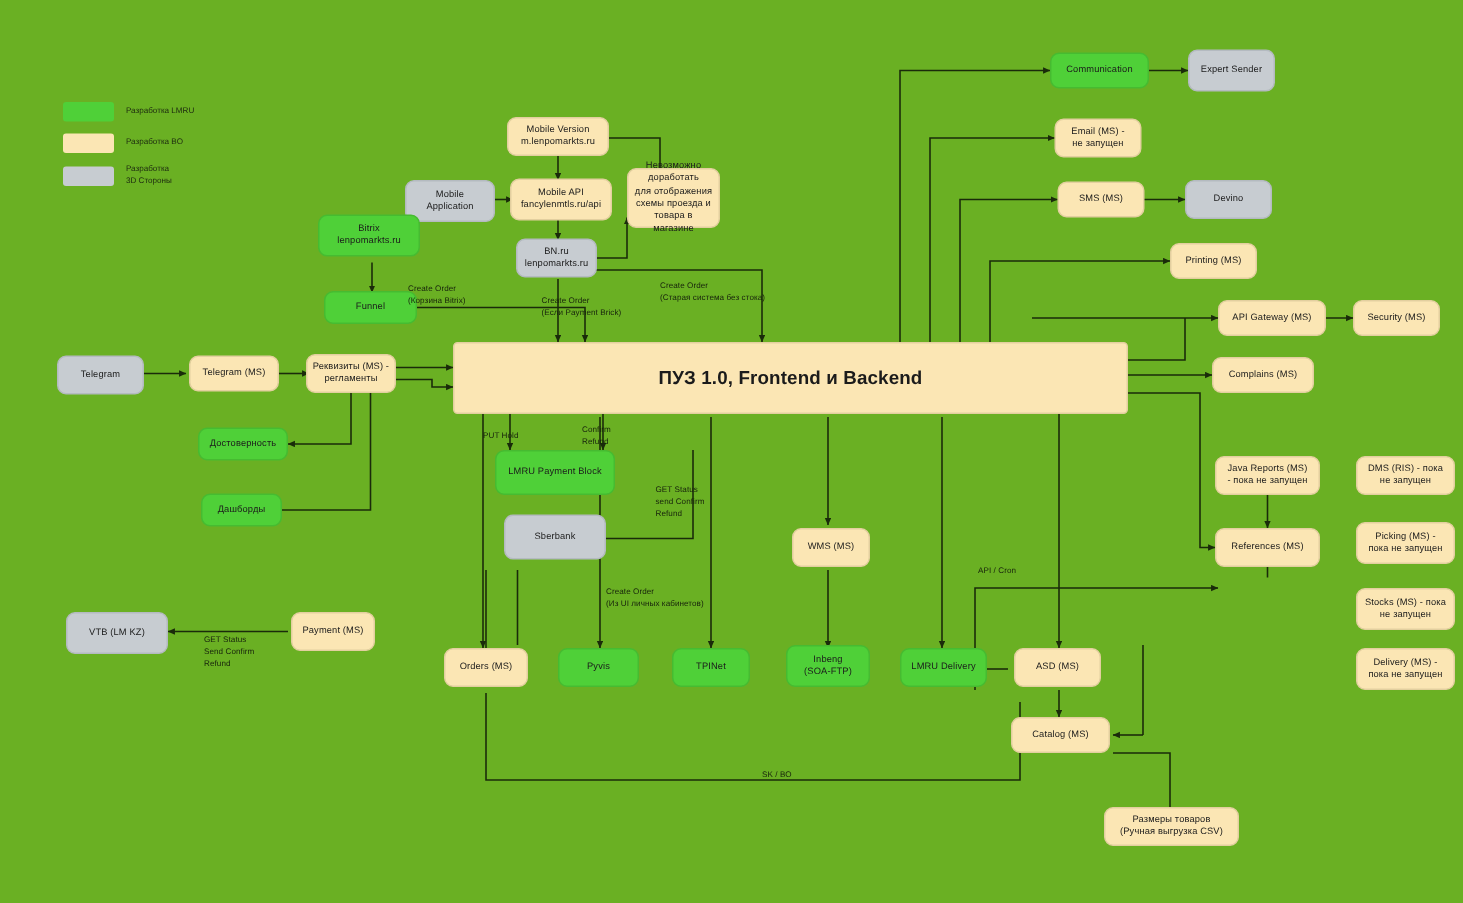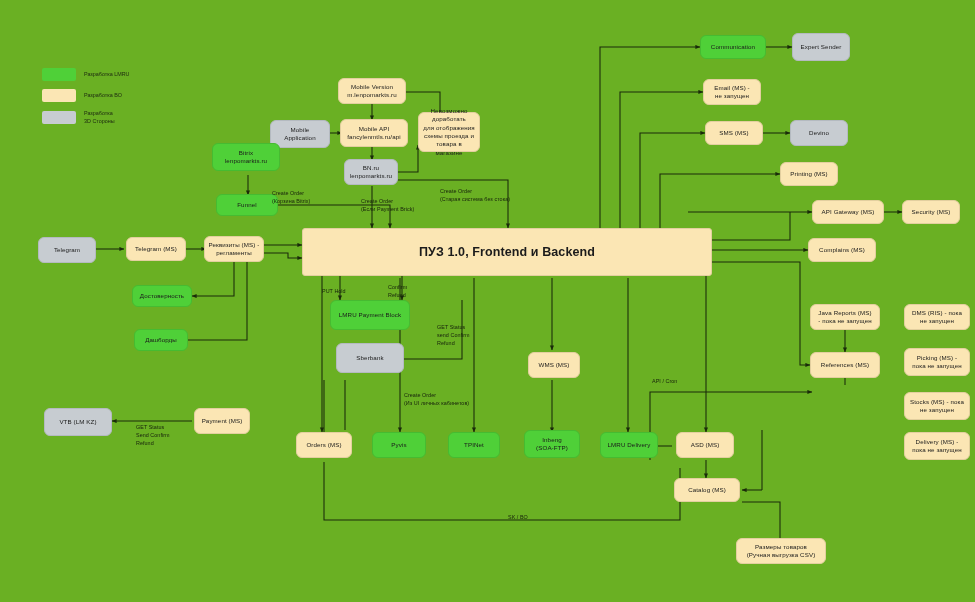--- a/index.html
+++ b/index.html
@@ -168,21 +168,21 @@
       <div class="legend-swatch" style="background:#fbe6b4;"></div>
       <div class="legend-label">Разработка BO</div>
     </div>
     <div class="legend-row">
       <div class="legend-swatch" style="background:#c7ccd1;"></div>
       <div class="legend-label">Разработка
 3D Стороны</div>
     </div>
   </div>
 
-  <div class="node n-main" style="left:302px; top:228px; width:410px; height:48px;">ПУЗ 1.0, Frontend и Backend</div>
+  <div class="node n-main" style="left:302px; top:228px; width:450px; height:48px;">ПУЗ 1.0, Frontend и Backend</div>
 
   <div class="node n-green" style="left:700px; top:35px; width:66px; height:24px;">Communication</div>
   <div class="node n-gray" style="left:792px; top:33px; width:58px; height:28px;">Expert Sender</div>
   <div class="node n-cream" style="left:703px; top:79px; width:58px; height:26px;">Email (MS) -
 не запущен</div>
   <div class="node n-cream" style="left:705px; top:121px; width:58px; height:24px;">SMS (MS)</div>
   <div class="node n-gray" style="left:790px; top:120px; width:58px; height:26px;">Devino</div>
   <div class="node n-cream" style="left:780px; top:162px; width:58px; height:24px;">Printing (MS)</div>
   <div class="node n-cream" style="left:812px; top:200px; width:72px; height:24px;">API Gateway (MS)</div>
   <div class="node n-cream" style="left:902px; top:200px; width:58px; height:24px;">Security (MS)</div>

